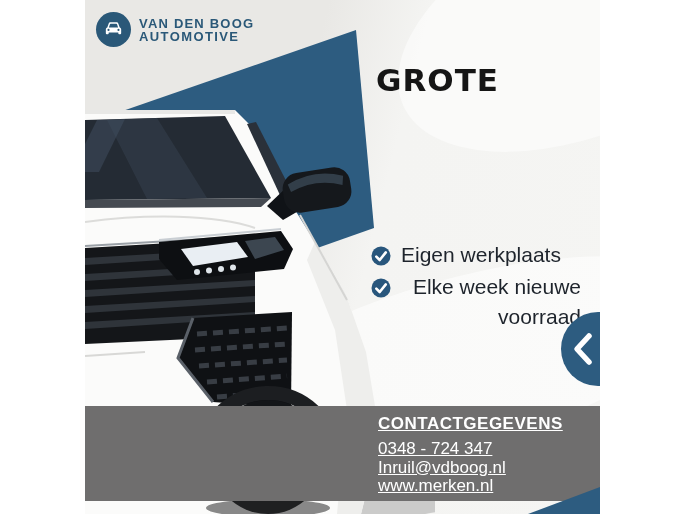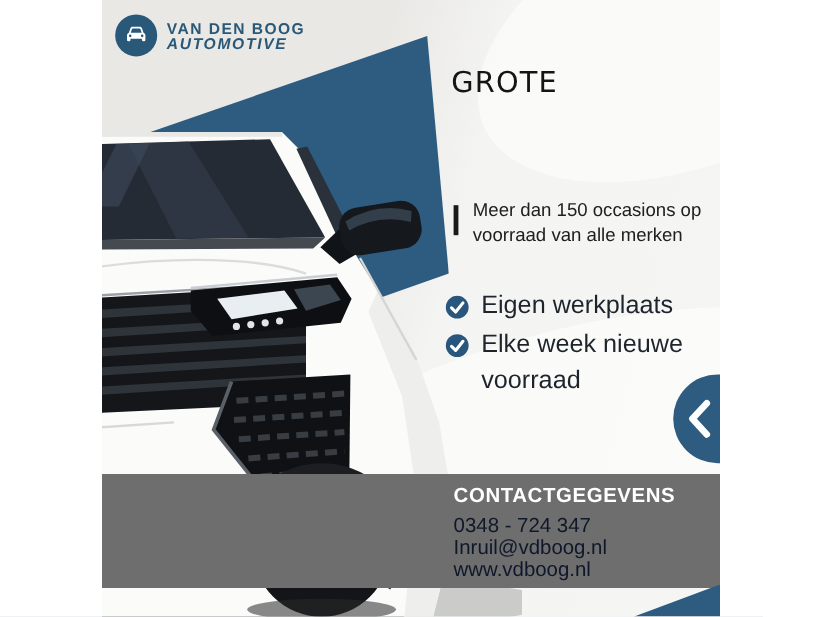--- a/index.html
+++ b/index.html
@@ -19,43 +19,43 @@
       background:rgba(255,255,255,0.55);transform:rotate(-16deg);}
   .swoosh2{position:absolute;left:300px;top:-90px;width:420px;height:220px;border-radius:50%;
       background:rgba(255,255,255,0.5);transform:rotate(-24deg);}
   .blue-band{position:absolute;inset:0;background:var(--accent-blue);
       clip-path:polygon(0px 124px,271px 30px,289px 228px,0px 330px);}
   
   .logo{position:absolute;left:11px;top:12px;display:flex;align-items:center;gap:8px;}
   .logo-circle{width:35px;height:35px;border-radius:50%;background:var(--logo-blue);
       display:flex;align-items:center;justify-content:center;flex:0 0 auto;}
   .logo-text{color:var(--logo-blue);font-weight:bold;font-size:13px;letter-spacing:1.2px;line-height:13px;}
-  .logo-text .l2{letter-spacing:1.4px;font-style:italic;}
+  .logo-text .l2{letter-spacing:1.4px;}
   
-  .headline{position:absolute;left:291px;top:55px;color:var(--headline-black);
-      font-family:"DejaVu Sans","Liberation Sans",sans-serif;font-weight:400;
-      font-size:24px;line-height:28.5px;letter-spacing:1px;}
+  .headline{position:absolute;left:291px;top:66px;color:var(--headline-black);
+      font-family:"DejaVu Sans","Liberation Sans",sans-serif;font-weight:700;
+      font-size:31px;line-height:28.5px;letter-spacing:1px;}
   
   .subline{position:absolute;left:293px;top:166px;display:flex;gap:12px;}
   .subline .bar{width:4px;height:25px;background:#1a1a1a;margin-top:5px;flex:0 0 auto;}
   .subline .txt{font-size:15.5px;line-height:20.5px;color:#202020;}
   
-  .features{position:absolute;left:286px;top:240px;list-style:none;width:210px;}
+  .features{position:absolute;left:286px;top:240px;list-style:none;width:210px;text-align:right;}
   .features li{display:flex;gap:10px;margin-bottom:2px;color:var(--body-text);
       font-size:21px;line-height:30px;}
   .features .ck{flex:0 0 auto;margin-top:6px;}
   
   .chev-btn{position:absolute;left:476px;top:312px;width:74px;height:74px;border-radius:50%;
       background:var(--accent-blue);border:none;display:flex;align-items:center;cursor:pointer;}
   .chev-btn svg{margin-left:9px;}
   
-  .contact{position:absolute;left:0;top:395px;width:515px;height:95px;background:var(--contact-gray);
-      color:#fff;padding:8px 0 0 293px;}
+  .contact{position:absolute;left:0;top:406px;width:515px;height:95px;background:var(--contact-gray);
+      color:#fff;padding:8px 0 0 293px;text-decoration:underline;}
   .contact .hd{font-weight:bold;font-size:17px;letter-spacing:0.5px;margin-bottom:6px;}
-  .contact .ln{font-size:17px;line-height:18.5px;color:#0f172a;}
+  .contact .ln{font-size:17px;line-height:18.5px;color:#ffffff;}
   .corner-tri{position:absolute;right:0;bottom:0;width:72px;height:27px;background:var(--accent-blue);
       clip-path:polygon(100% 0,100% 100%,0 100%);}
   .car{position:absolute;left:0;top:110px;}
 </style>
 </head>
 <body>
 
 <div class="stage">
   <div class="ad">
 
@@ -140,27 +140,20 @@
       <div class="logo-text">
         <div class="l1">VAN DEN BOOG</div>
         <div class="l2">AUTOMOTIVE</div>
       </div>
     </div>
 
     <div class="headline">
       <div>GROTE</div>
     </div>
 
-    <div class="subline">
-      <div class="bar"></div>
-      <div class="txt">
-        <div>Meer dan 150 occasions op</div>
-        <div>voorraad van alle merken</div>
-      </div>
-    </div>
 
     <ul class="features">
       <li>
         <svg class="ck" width="20" height="20" viewBox="0 0 20 20">
           <circle cx="10" cy="10" r="9.5" fill="var(--icon-blue)"></circle>
           <path d="M5.3,10.6 L8.7,14 L14.8,6.4" stroke="#fff" stroke-width="2.6" fill="none" stroke-linecap="round" stroke-linejoin="round"></path>
         </svg>
         <span>Eigen werkplaats</span>
       </li>
       <li>
@@ -175,18 +168,18 @@
     <button class="chev-btn">
       <svg width="26" height="36" viewBox="0 0 26 36">
         <path d="M19,5 L7,18 L19,31" stroke="#fff" stroke-width="5.5" fill="none" stroke-linecap="round" stroke-linejoin="round"></path>
       </svg>
     </button>
 
     <div class="contact">
       <div class="hd">CONTACTGEGEVENS</div>
       <div class="ln">0348 - 724 347</div>
       <div class="ln">Inruil@vdboog.nl</div>
-      <div class="ln">www.vdboog.nl</div>
+      <div class="ln">www.merken.nl</div>
     </div>
     <div class="corner-tri"></div>
 
   </div>
 </div>
 
 </body></html>

